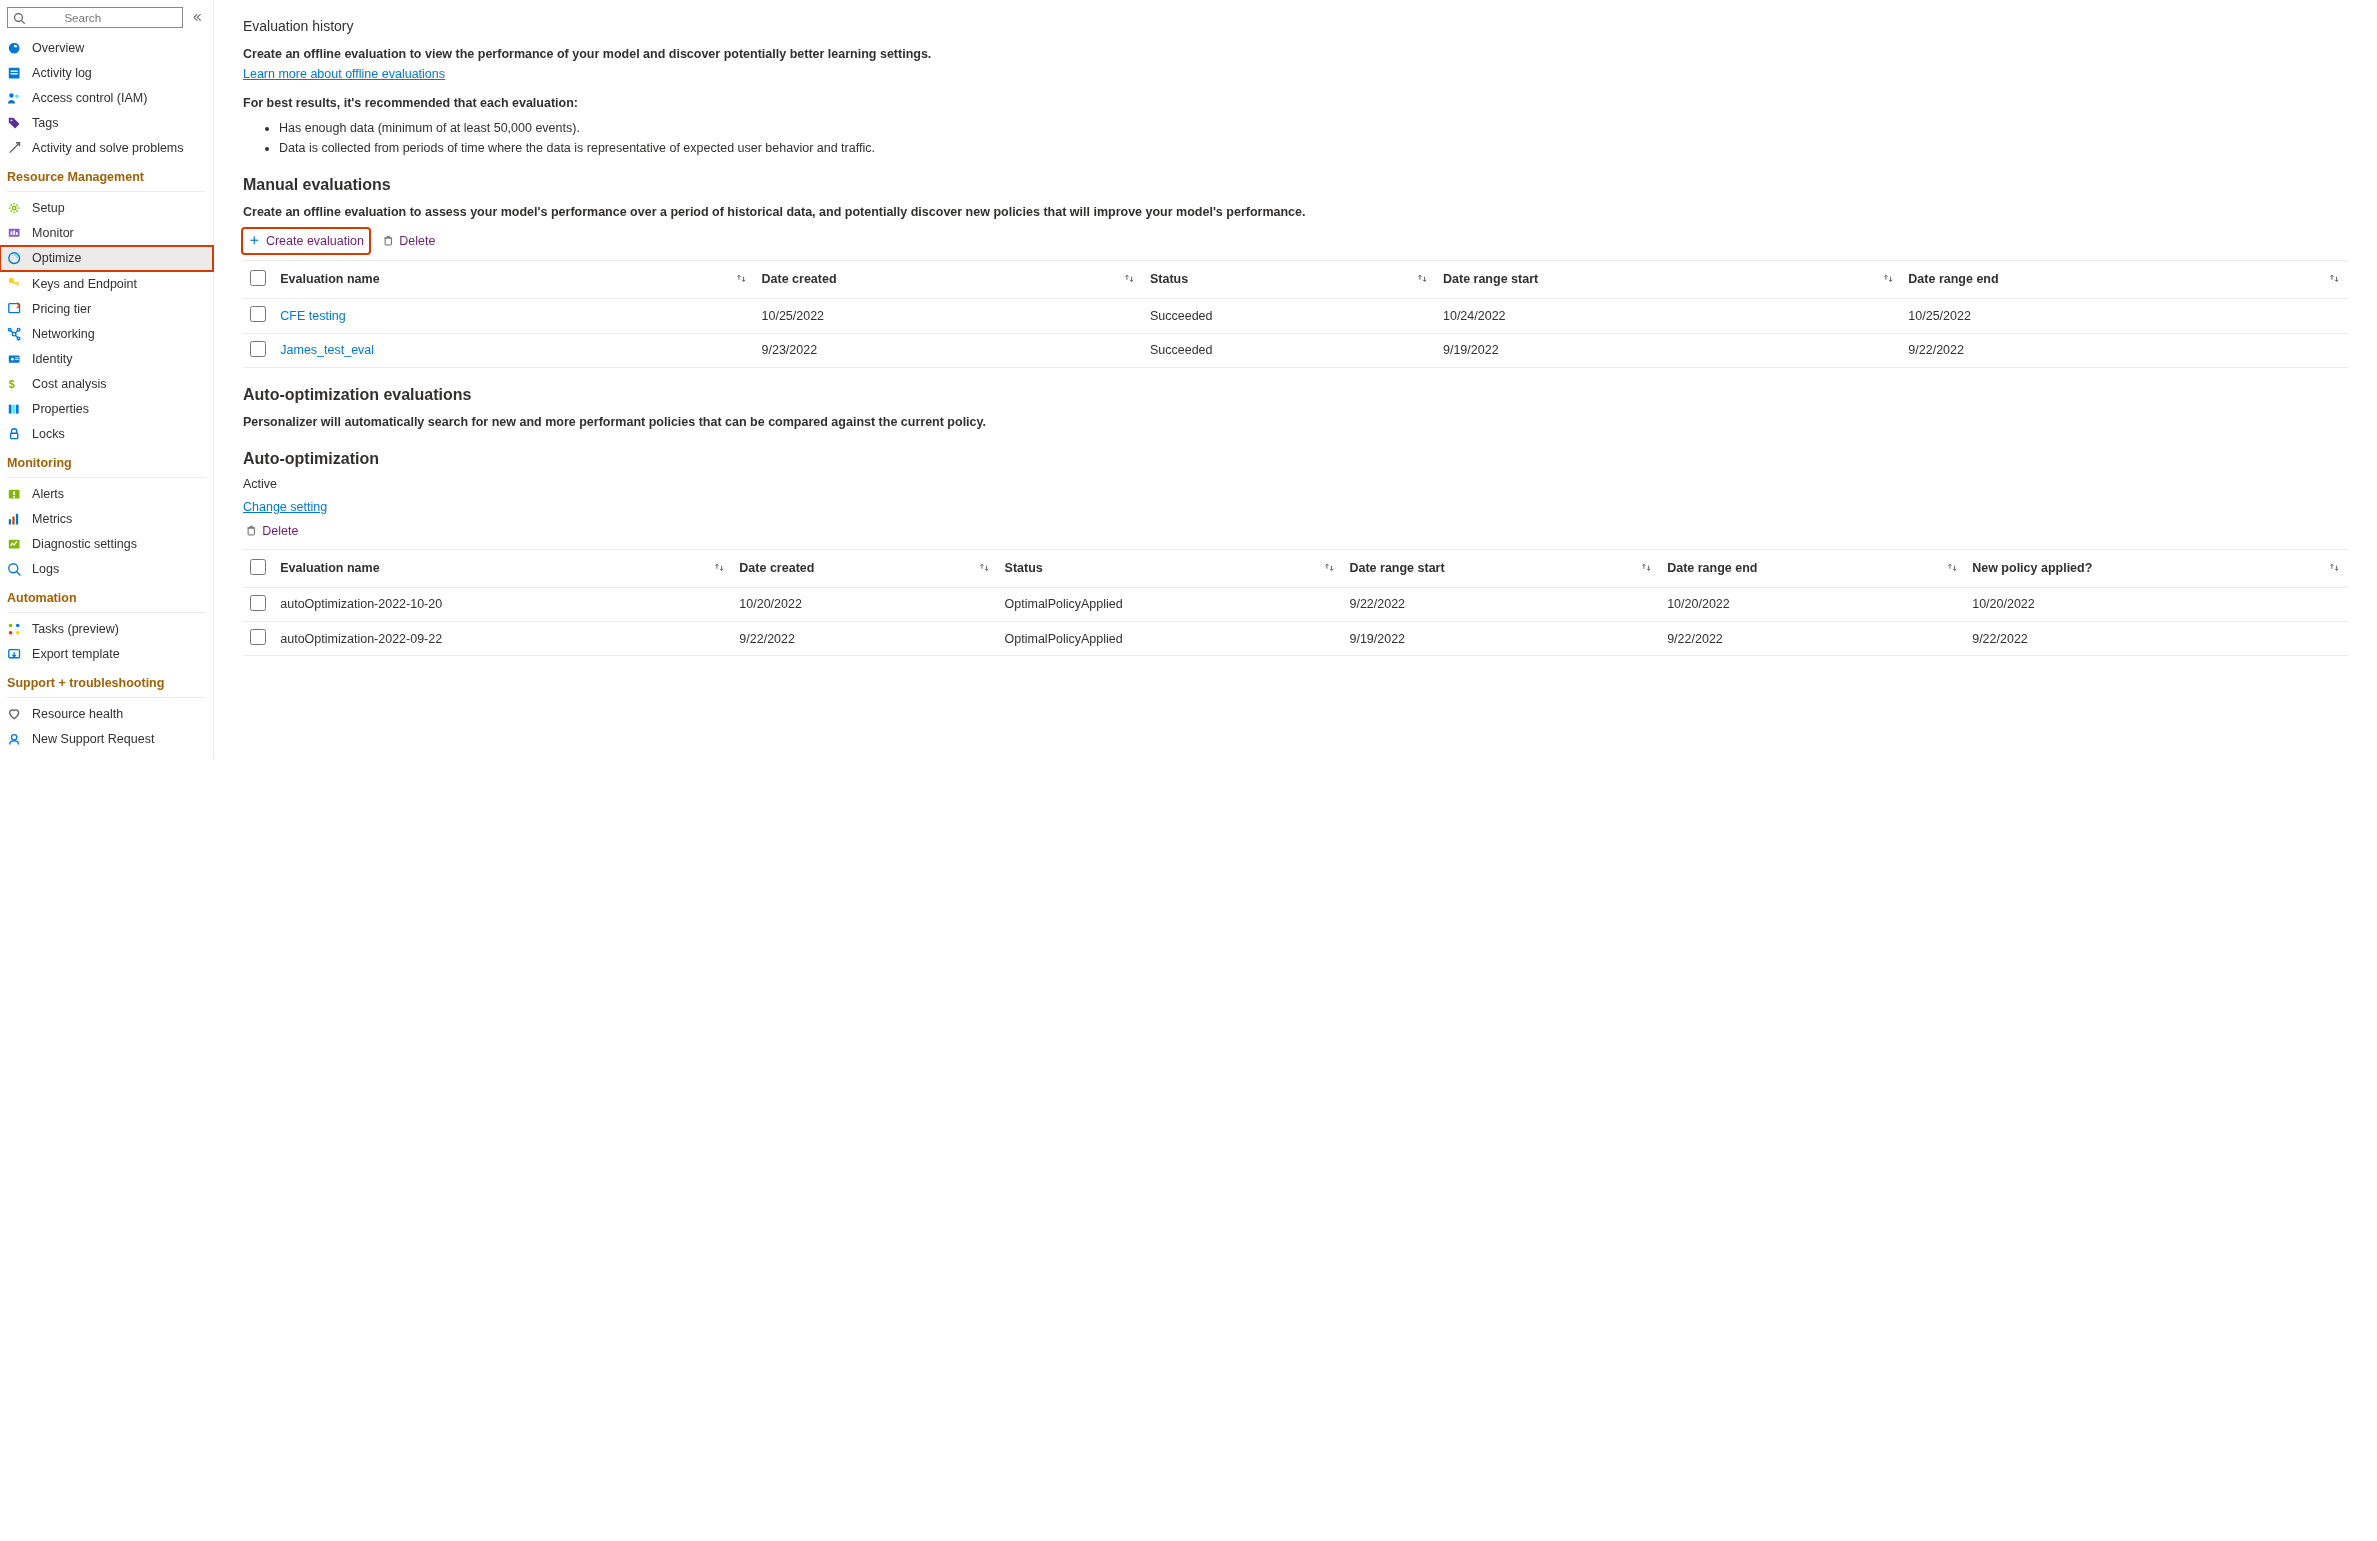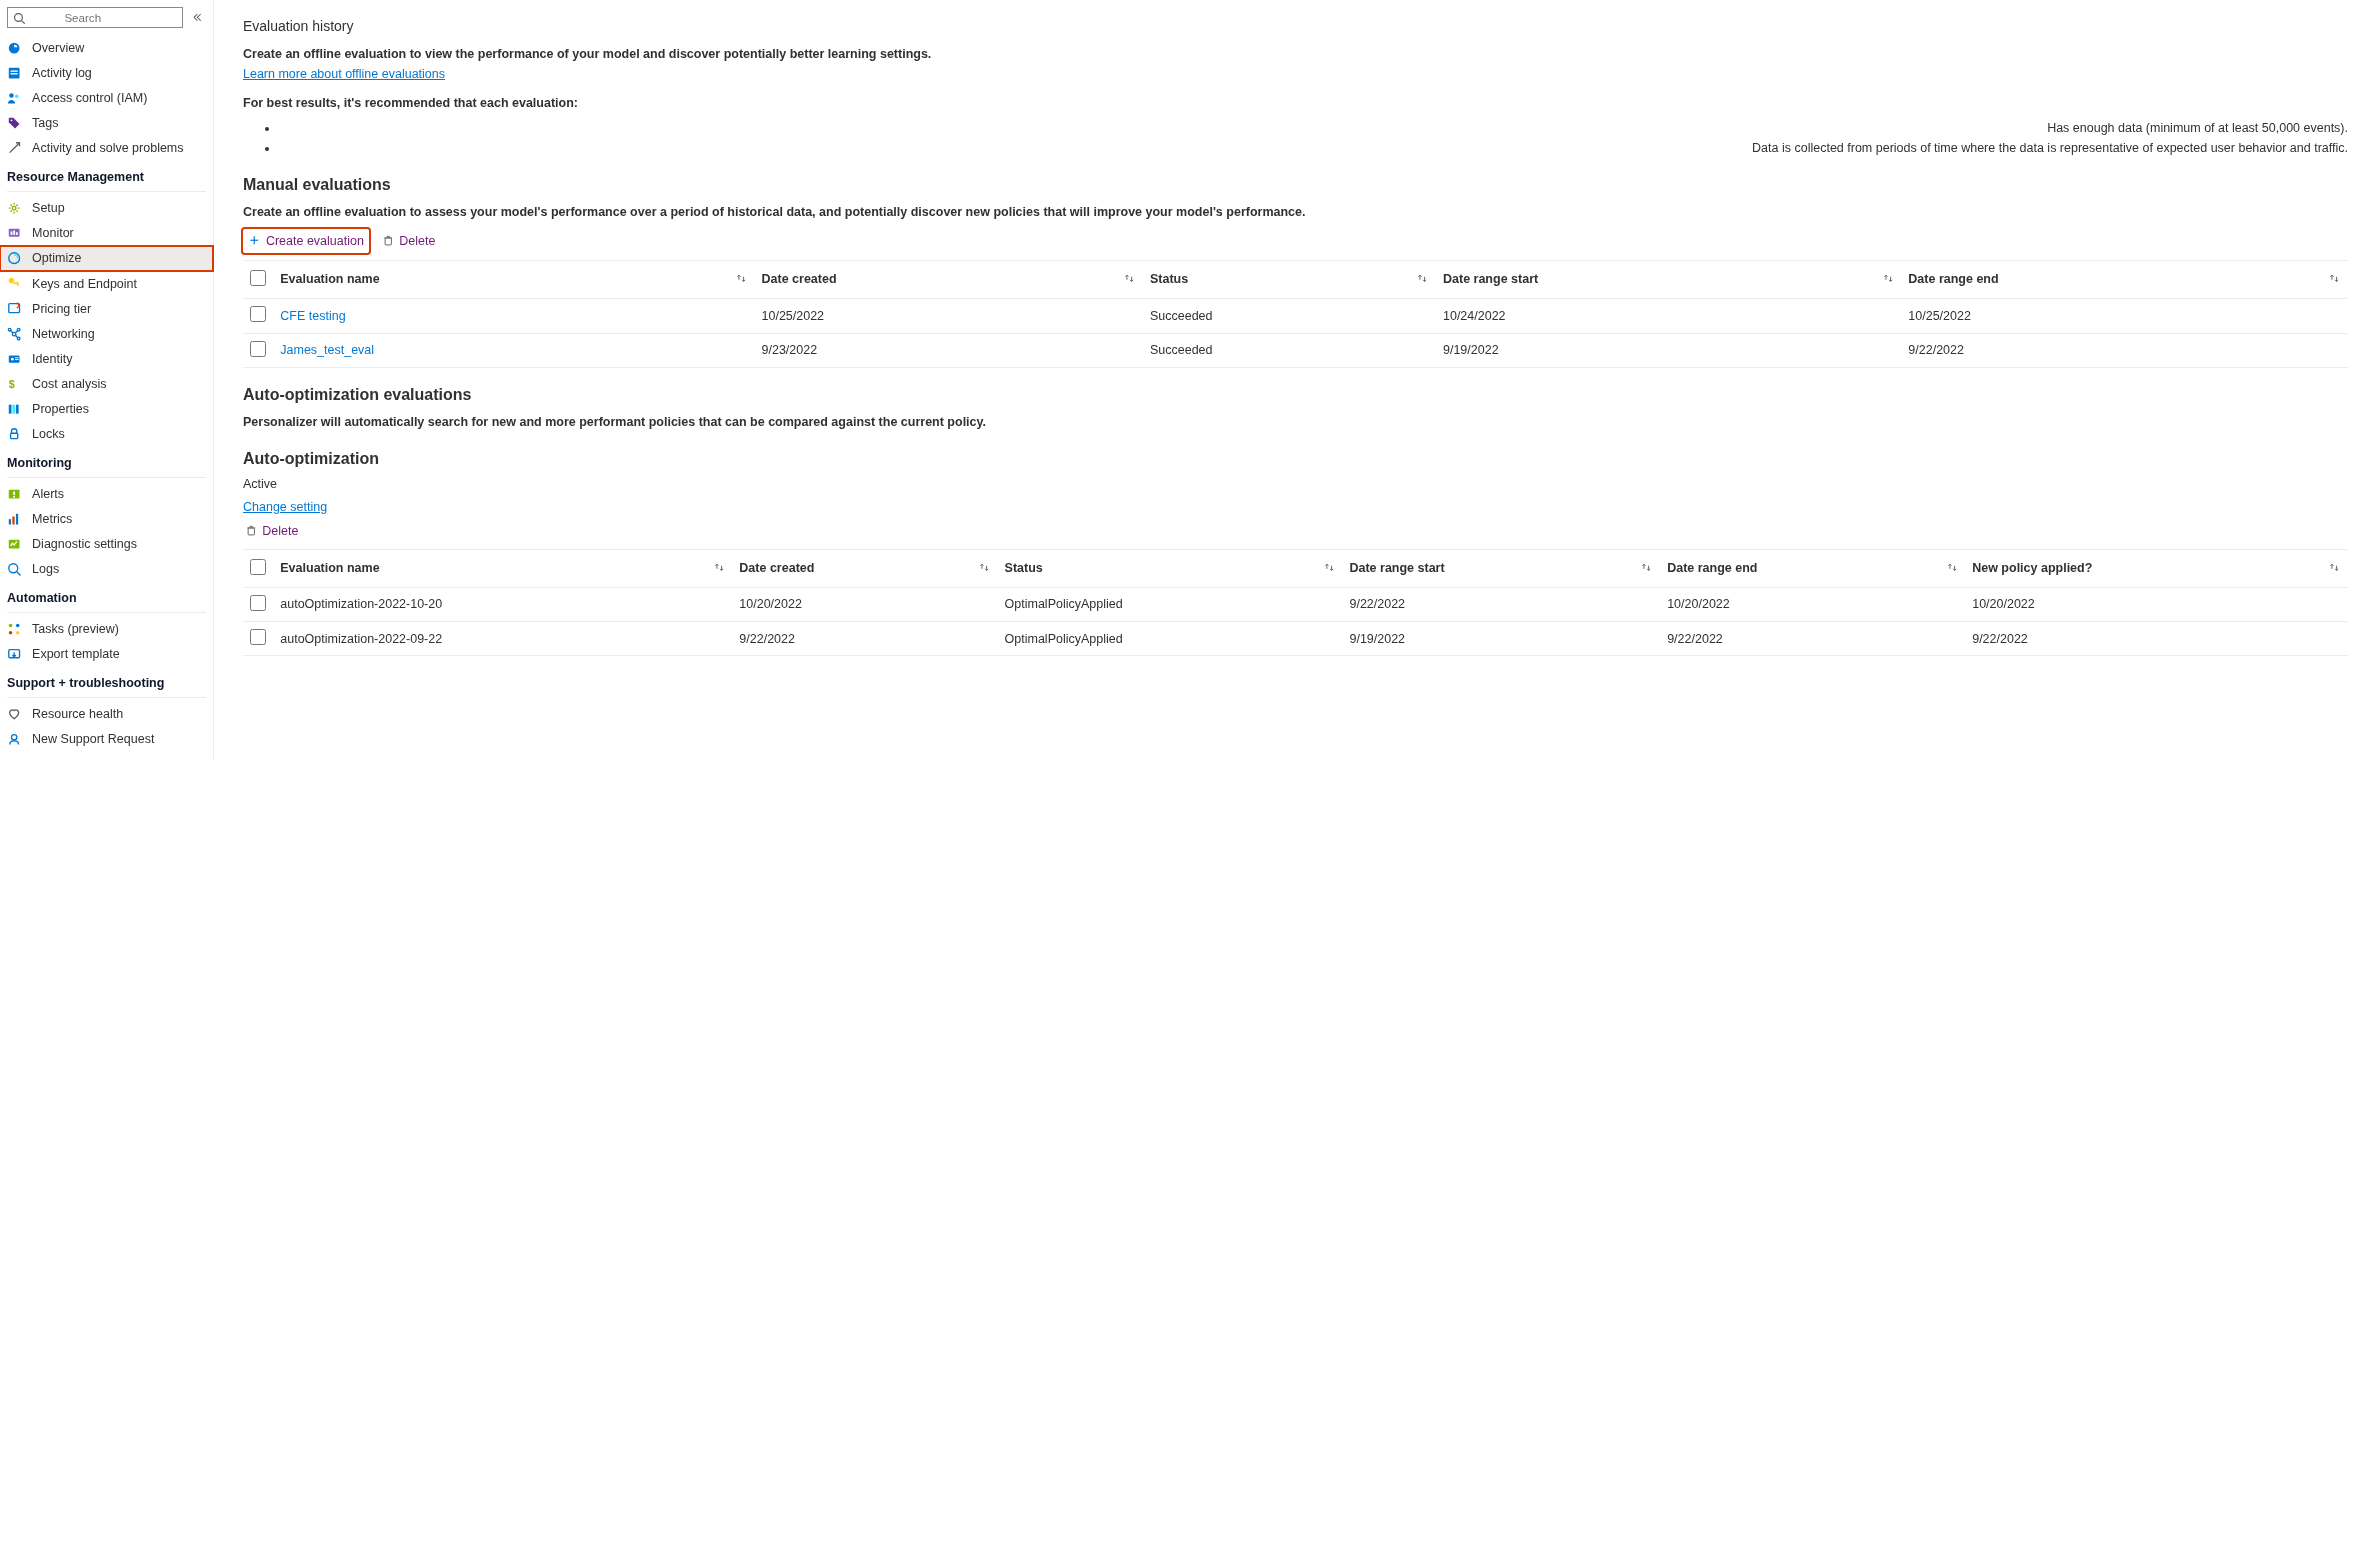--- a/index.html
+++ b/index.html
@@ -11,31 +11,31 @@
 .search-box { flex: 1; display: flex; align-items: center; border: 0.9px solid #8a8886; height: 21.4px; padding: 0 5.4px; background: #fff; gap: 33px; }
 .search-box svg { width: 12.5px; height: 12.5px; color: #605e5c; flex-shrink: 0; }
 .search-box input { border: none; outline: none; font-size: 11.6px; margin-left: 5.4px; width: 100%; color: #605e5c; }
 .collapse-btn { background: none; border: none; padding: 3.6px; margin-left: 5.4px; cursor: pointer; color: #605e5c; }
 .collapse-btn svg { width: 10.7px; height: 10.7px; display: block; }
 
 .nav-item { display: flex; align-items: center; padding: 5.4px 7.1px; cursor: pointer; font-size: 12.5px; }
 .nav-item svg, .nav-icon { width: 14.3px; height: 14.3px; margin-right: 10.7px; flex-shrink: 0; }
 .nav-item.selected { background: #edebe9; outline: 2.7px solid #d83b01; outline-offset: -1.8px; }
 
-.section-header { font-weight: 600; font-size: 12.5px; padding: 9px 7.1px 3.6px 7.1px; color: #0f172a; }
+.section-header { font-weight: 600; font-size: 12.5px; padding: 9px 7.1px 3.6px 7.1px; color: #a16207; }
 .section-divider { border-top: 0.9px solid #edebe9; margin: 3.6px 7.1px; }
 
 
 .main { flex: 1; padding: 18px 29px; overflow: auto; }
 h2.title { font-size: 14px; font-weight: 400; margin-bottom: 10.7px; }
 h3.subtitle { font-size: 16px; font-weight: 600; margin: 18px 0 9px 0; }
 .desc { font-size: 12.5px; margin-bottom: 3.6px; line-height: 1.5; font-weight: bold; }
 .link { color: #0078d4; text-decoration: underline; cursor: pointer; }
 .desc-block { margin-bottom: 12.5px; }
-ul.rec { list-style: disc; margin-left: 36px; margin-top: 5.4px; text-align: right; }
+ul.rec { list-style: disc; margin-left: 36px; margin-top: 5.4px; }
 ul.rec li { font-size: 12.5px; line-height: 1.6; }
 
 .toolbar { display: flex; gap: 10.7px; margin: 7.1px 0; align-items: center; }
 .tb-btn { display: inline-flex; align-items: flex-start; gap: 5px; color: #701a75; background: none; border: none; cursor: pointer; font-size: 12.5px; padding: 3.6px 1.8px; }
 .tb-btn svg { width: 12.5px; height: 12.5px; }
 .tb-group-highlight { outline: 2.7px solid #d83b01; padding: 1.8px 3.6px; border-radius: 1.8px; }
 
 
 table.grid { width: 100%; border-collapse: collapse; margin-bottom: 9px; }
 table.grid th { text-align: left; font-weight: 600; padding: 9px 7.1px; border-top: 0.9px solid #edebe9; border-bottom: 0.9px solid #edebe9; position: relative; margin-left: 44px; }

